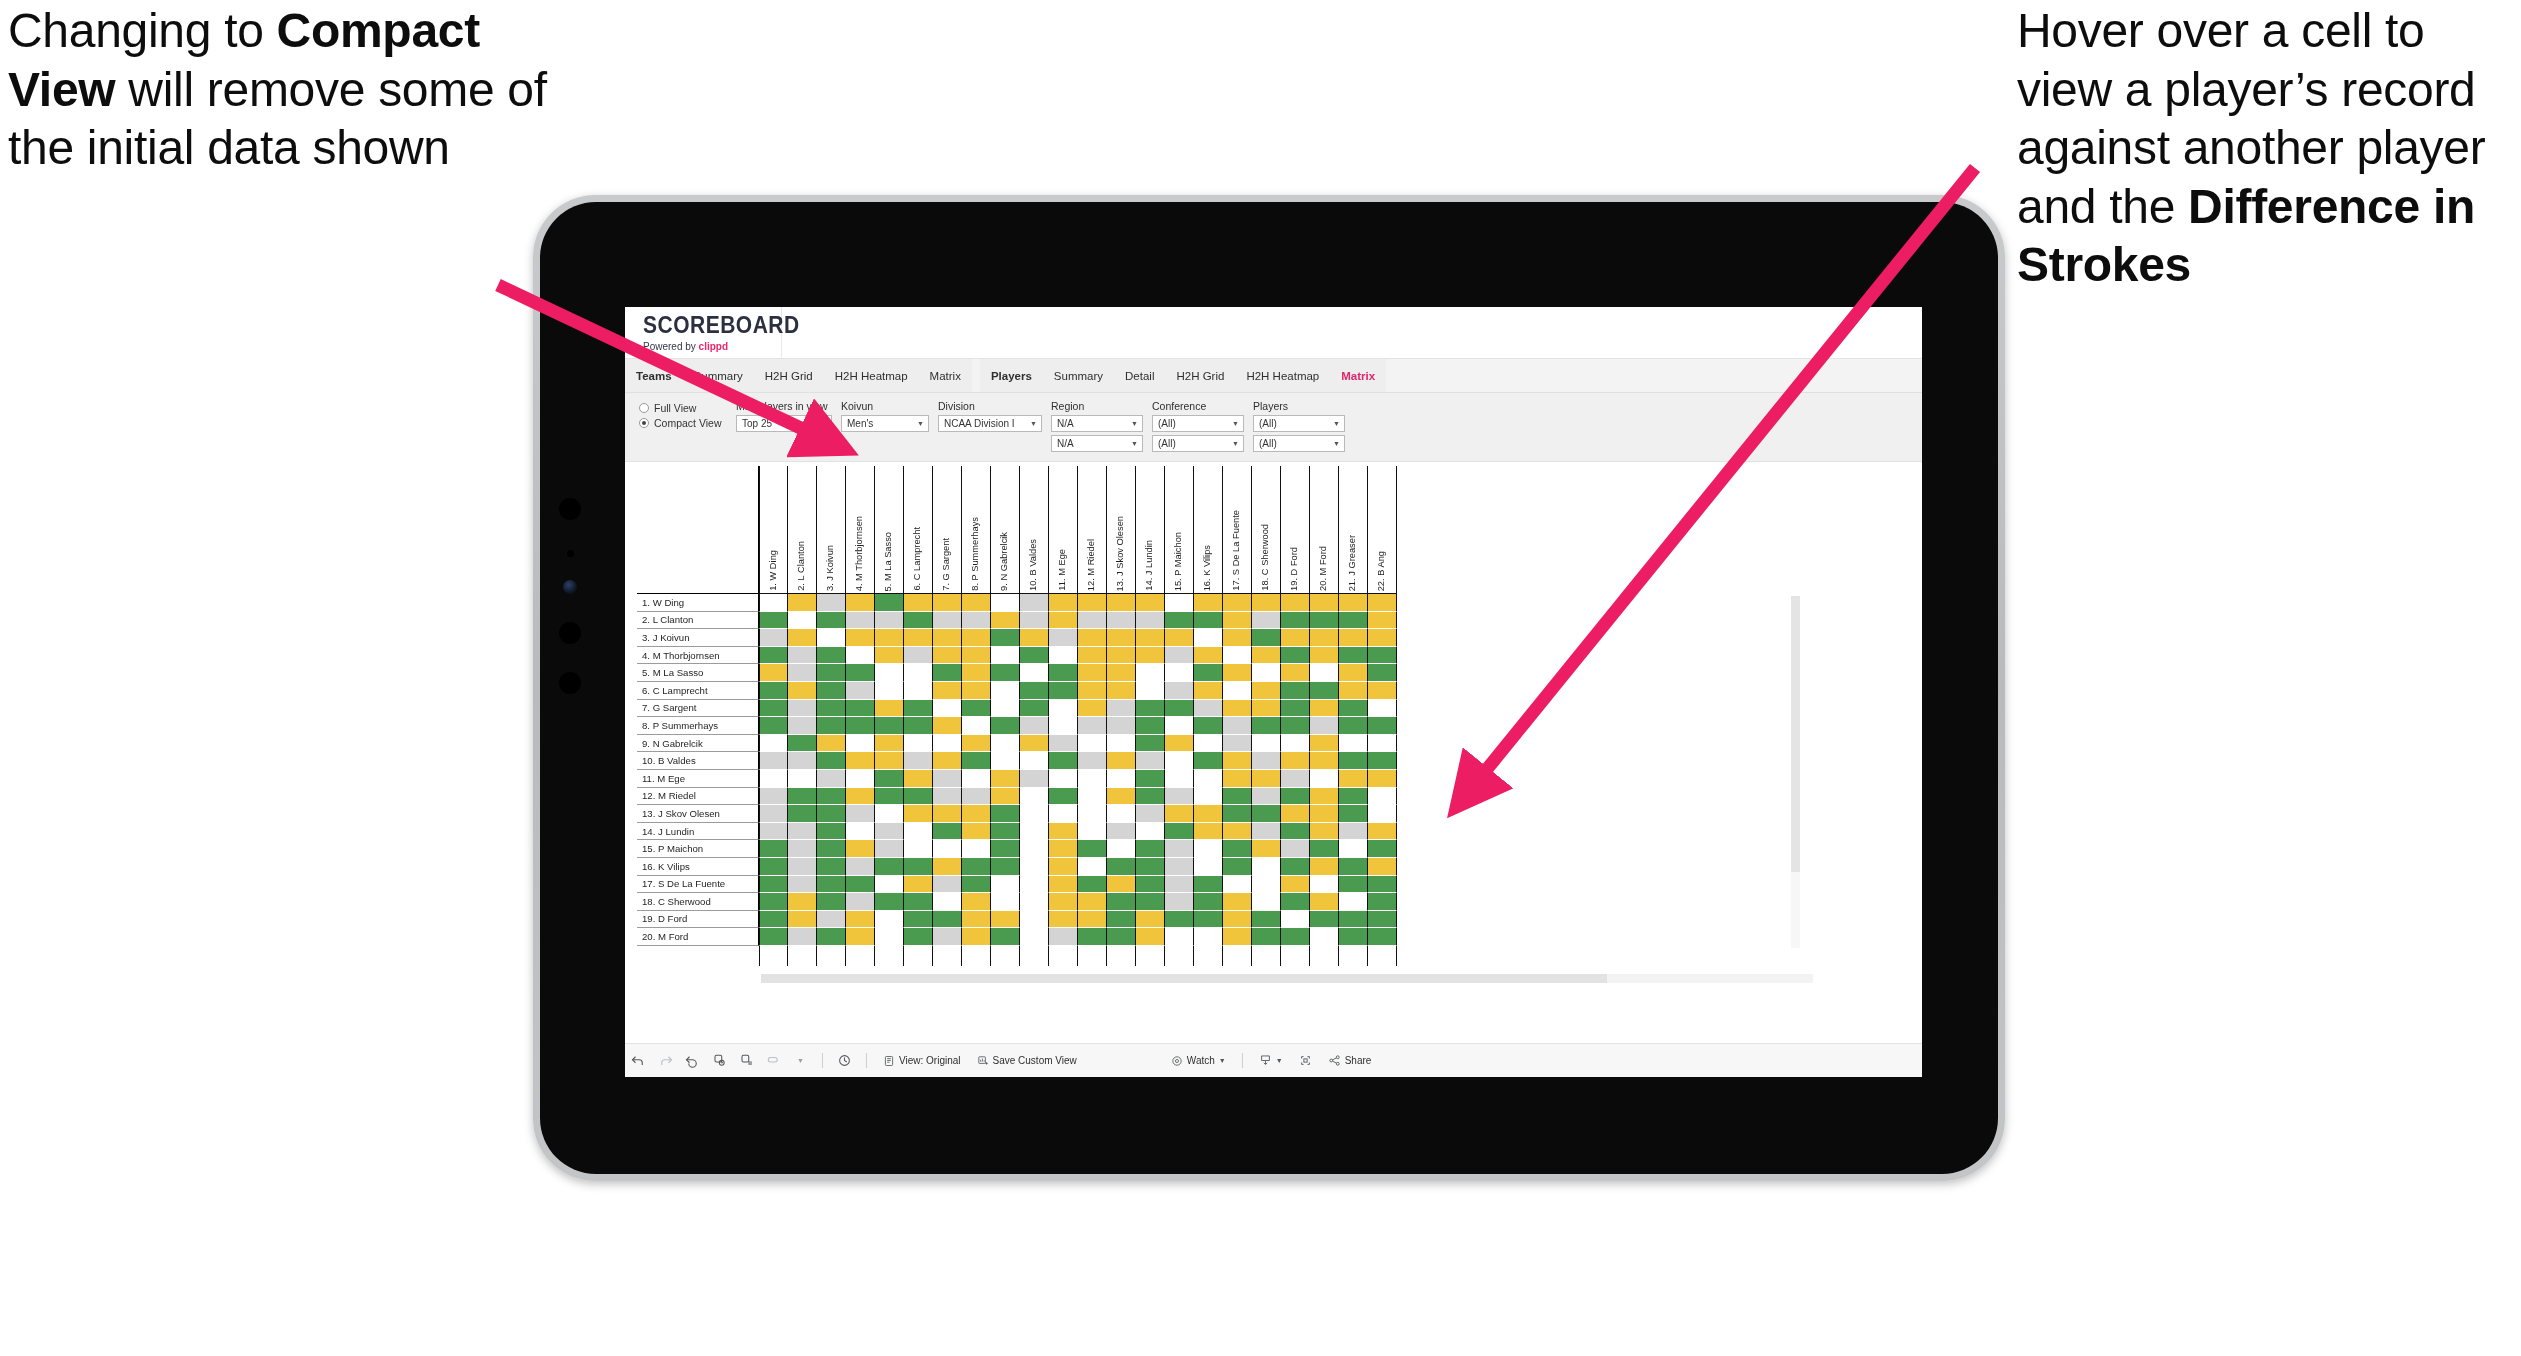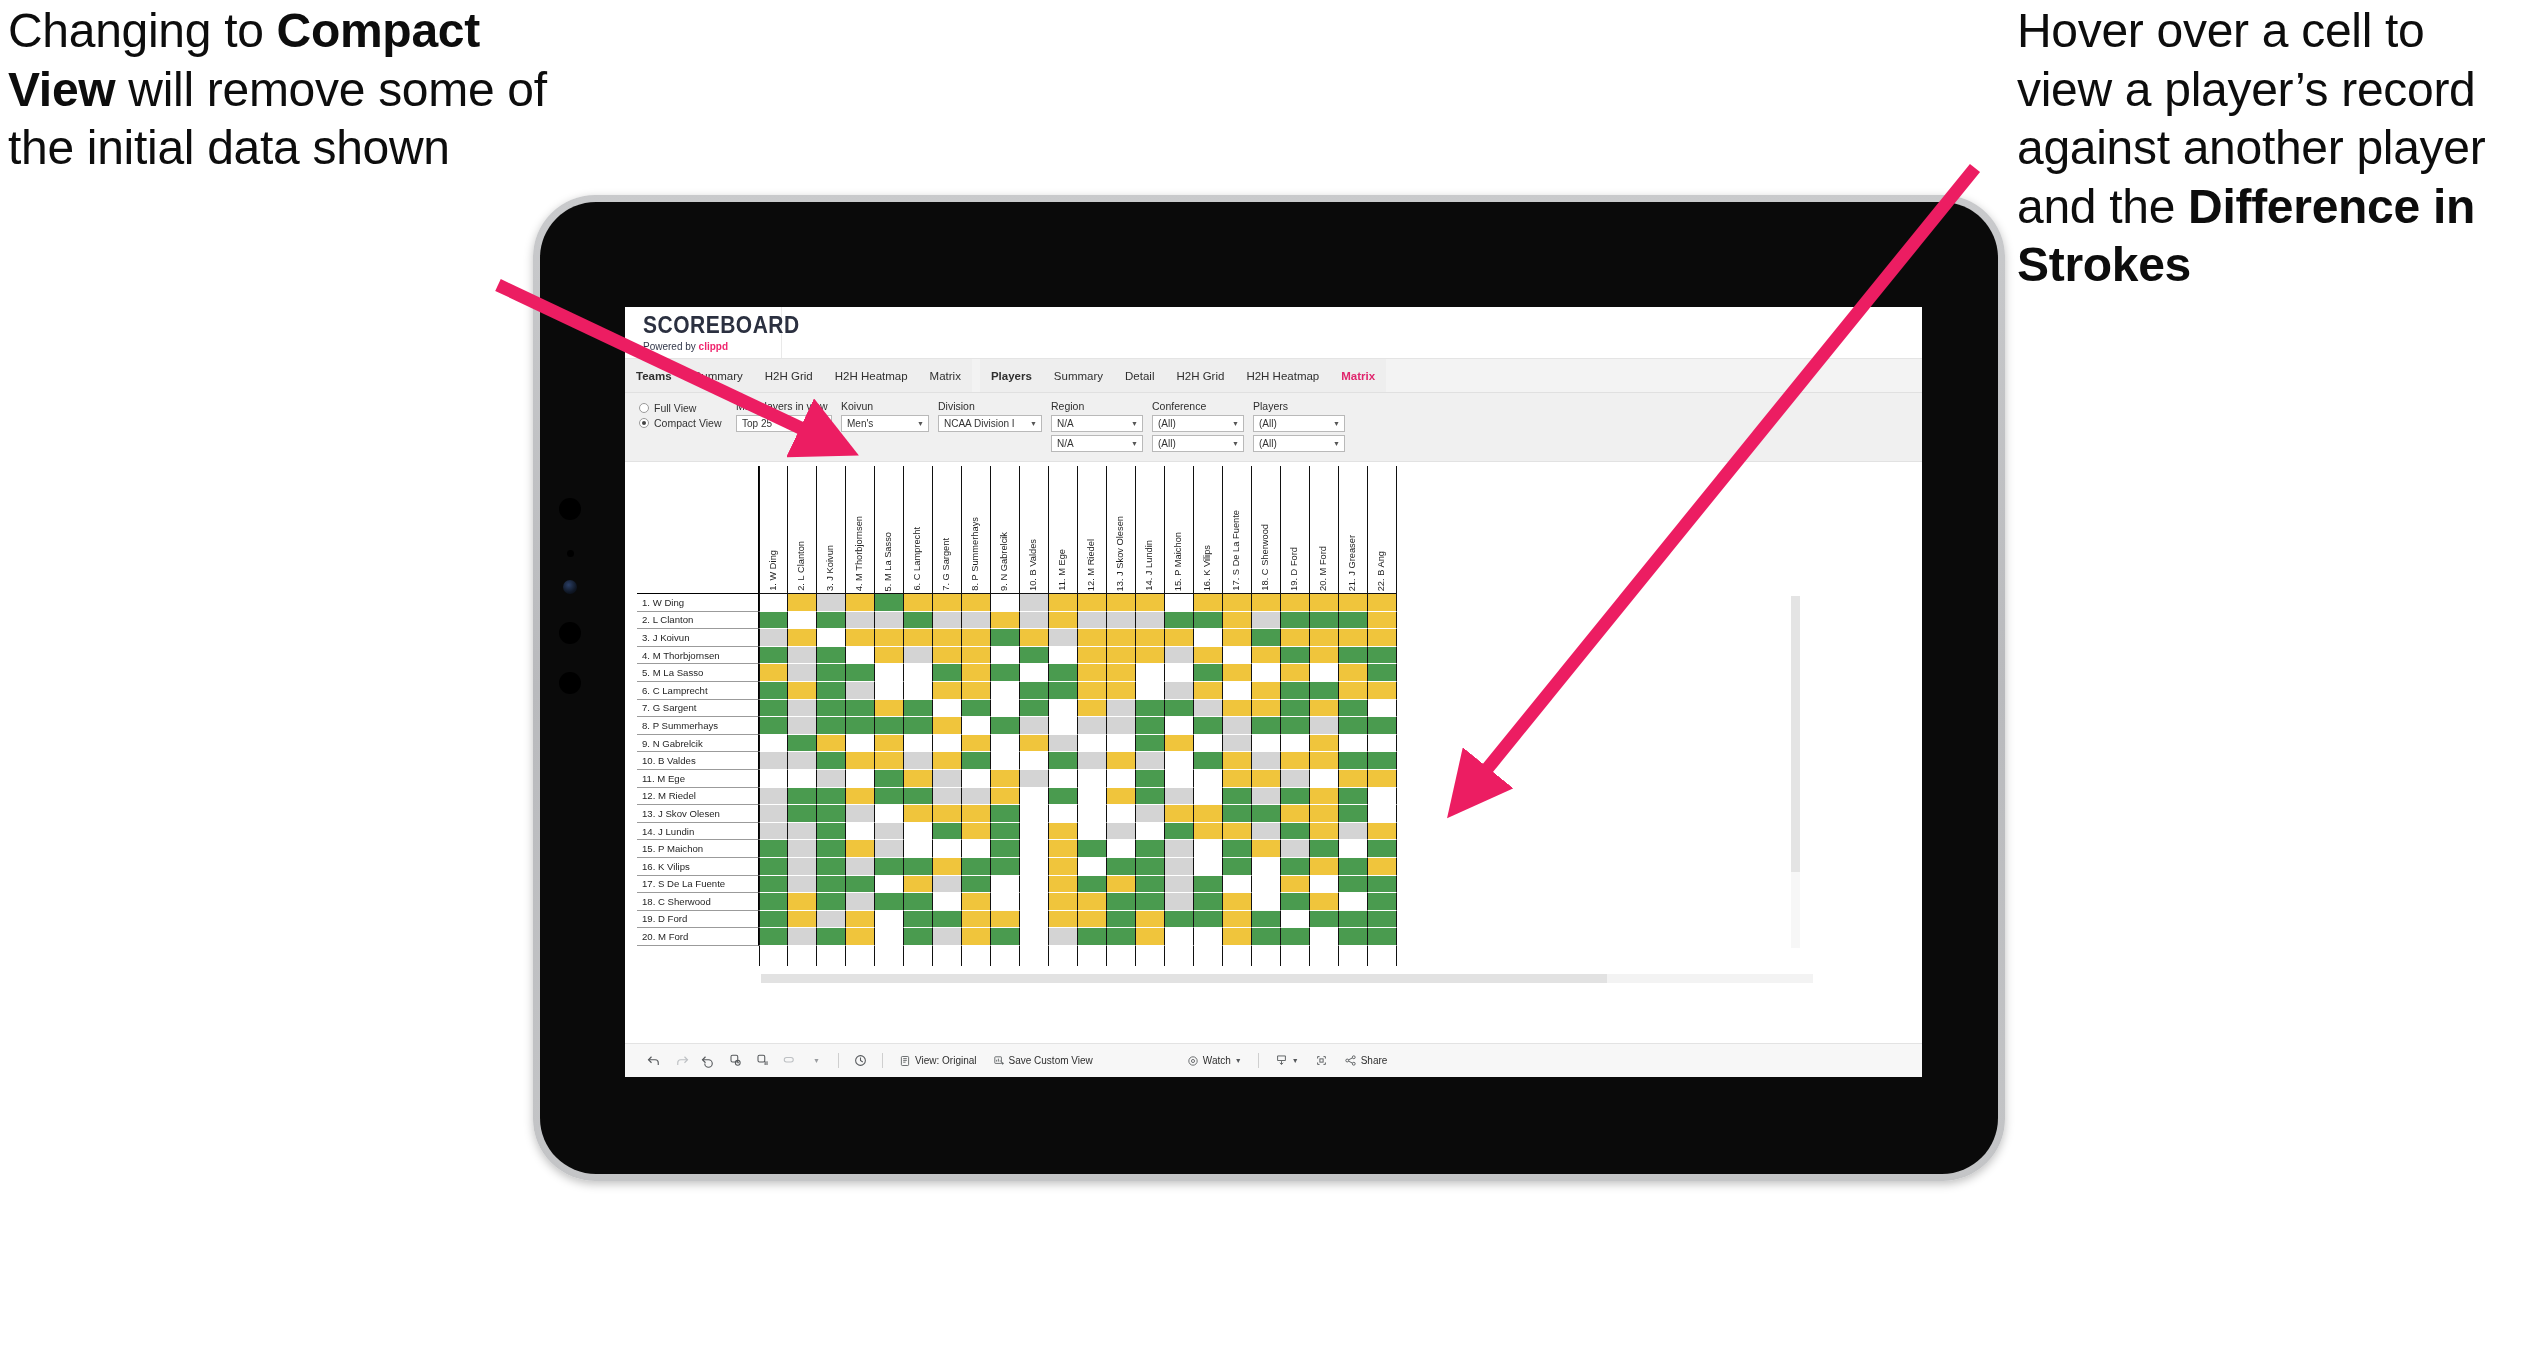--- a/index.html
+++ b/index.html
@@ -188,21 +188,21 @@
   }
   #tooltip .tname { font-size:11px; font-weight:700; color:#1b1b1b; line-height:1.3; }
   #tooltip .tvs { font-size:8.5px; color:#6a6a6a; margin: 2px 0 1px; }
   #tooltip .tlabel { font-size:8.6px; color:#5c5c5c; margin-top: 14px; }
   #tooltip .tval { font-size:12px; font-weight:700; color:#1b1b1b; letter-spacing:1px; margin-top:2px;}
 
   
   #toolbar {
     position:absolute; left:0; bottom:0; width:100%; height:34px;
     background:#f7f7f7; border-top:1px solid #e3e3e3;
-    display:flex; align-items:center; padding-left:16px; gap:0px;
+    display:flex; align-items:center; gap:0px;
   }
   .tb-ico {
     width:27px; height:26px; display:flex; align-items:center; justify-content:center;
     color:#55585b; cursor:pointer;
   }
   .tb-sep { width:1px; height:15px; background:#cfcfcf; margin:0 8px; }
   .tb-btn {
     display:flex; align-items:center; gap:4px; padding:0 8px; height:26px;
     font-size:10px; color:#2e2e2e; cursor:pointer; white-space:nowrap;
   }

